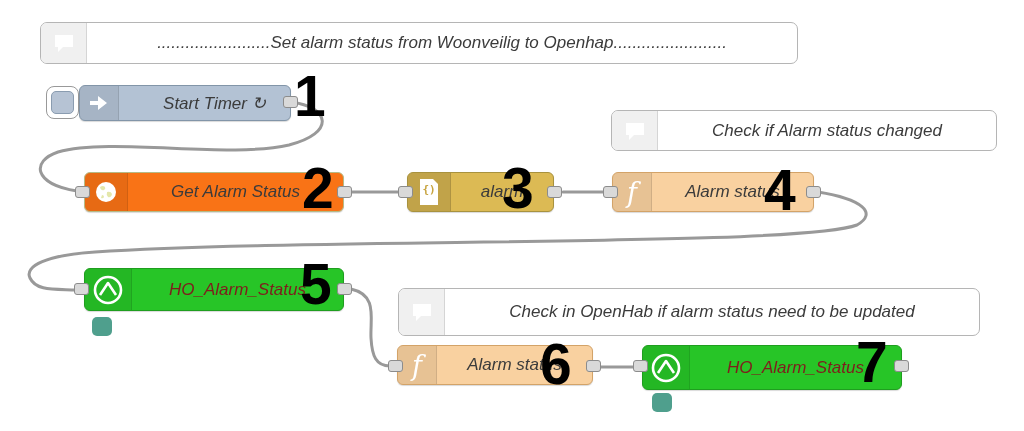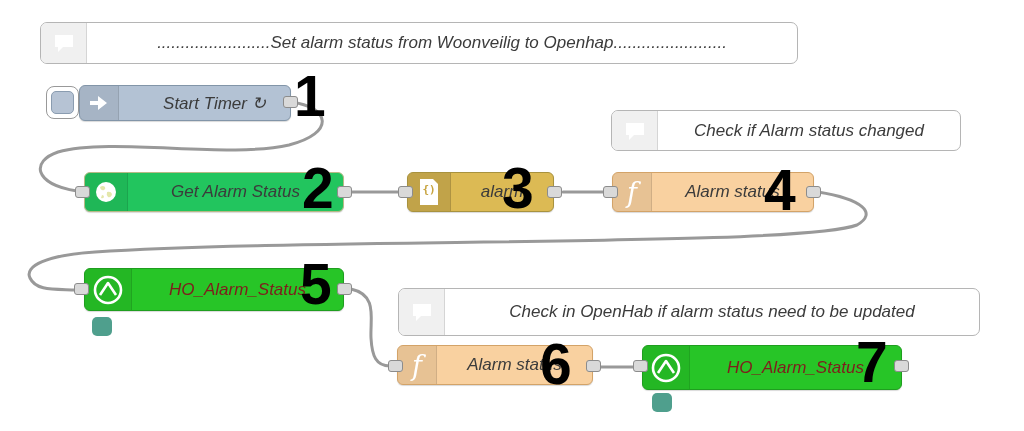--- a/index.html
+++ b/index.html
@@ -19,21 +19,21 @@
     display:flex;align-items:center;justify-content:center;
     background:rgba(0,0,0,0.07);border-right:1px solid rgba(0,0,0,0.10);
     border-radius:5px 0 0 5px;flex:0 0 auto;
   }
   .node .label{
     flex:1;display:flex;align-items:center;justify-content:center;
     font-style:italic;font-size:17px;color:#3b3b3b;white-space:nowrap;
     padding:0 6px;overflow:hidden;
   }
   .n-inject{background:#b3c2d4;border-color:#8295a8;gap:20px;}
-  .n-http{background:#22c55e;border-color:#b6ba85;}
+  .n-http{background:#f97316;border-color:#b6ba85;}
   .n-json{background:#dcba54;border-color:#a8923e;}
   .n-json .icon-section{background:rgba(0,0,0,0.12);}
   .n-func{background:#f9d1a0;border-color:#d3a368;}
   .n-openhab{background:#27c527;border-color:#1f9e1f;}
   .n-openhab .label{color:#7f1d1d;}
 
   .comment{
     position:absolute;display:flex;align-items:stretch;background:#fff;
     border:1px solid #b5b5b5;border-radius:7px;box-sizing:border-box;
   }
@@ -95,21 +95,21 @@
     <div class="icon-section" style="width:38px;">
       <svg width="20" height="16" viewBox="0 0 20 16">
         <path d="M1 6 h8 v-5 l9 7 -9 7 v-5 h-8 z" fill="#fff"></path>
       </svg>
     </div>
     <div class="label">Start Timer ↻</div>
   </div>
   <div class="port" style="left:283px;top:96px;"></div>
   <div class="big-num" style="left:294px;top:68px;">1</div>
 
-  <div class="comment" style="left:611px;top:110px;width:350px;height:41px;">
+  <div class="comment" style="left:611px;top:110px;width:386px;height:41px;">
     <div class="icon-section">
       <svg width="22" height="20" viewBox="0 0 22 20">
         <path d="M2 2 h18 v12 h-10 l-5 5 v-5 h-3 z" fill="#fff"></path>
       </svg>
     </div>
     <div class="label">Check if Alarm status changed</div>
   </div>
 
   <div class="node n-http" style="left:84px;top:172px;width:260px;height:40px;">
     <div class="icon-section" style="width:42px;">

